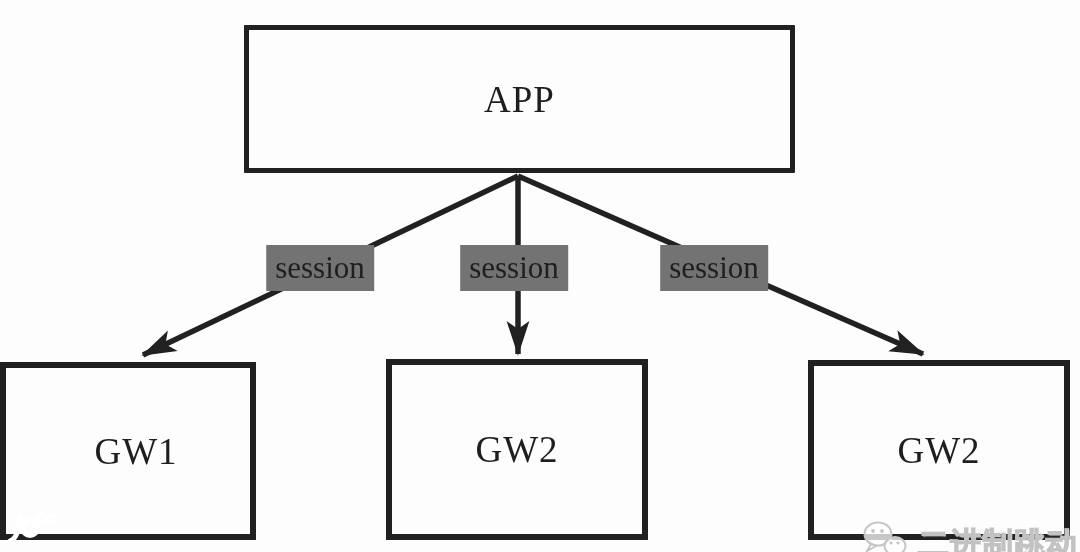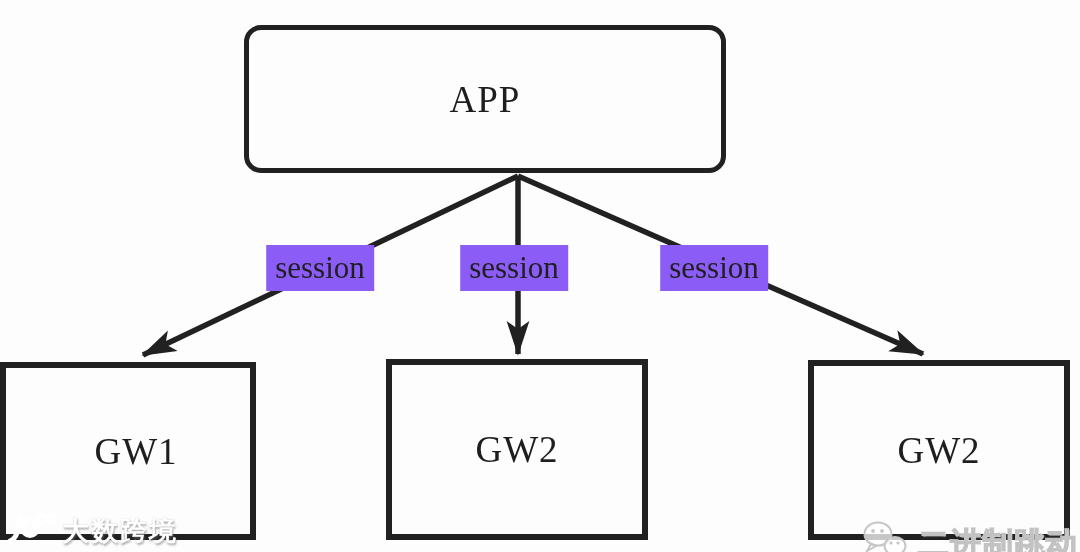--- a/index.html
+++ b/index.html
@@ -8,27 +8,27 @@
     background:#fdfdfd; overflow:hidden;
     font-family:"Liberation Serif","DejaVu Serif",serif;
   }
   .arrows { position:absolute; left:0; top:0; z-index:1; }
   .node {
     position:absolute; box-sizing:border-box; background:#fdfdfd;
     border:6px solid #212121; z-index:2;
     display:flex; align-items:center; justify-content:center;
   }
   .node-label { font-size:37px; color:#1e1e1e; letter-spacing:1px; }
-  .node-app { left:244px; top:25px; width:482px; height:148px; border-width:5px; border-radius:17px; }
+  .node-app { left:244px; top:25px; width:551px; height:148px; border-width:5px; border-radius:1px; }
   .node-gw1 { left:0px;   top:362px; width:256px; height:178px;padding-left:16px; }
   .node-gw2m{ left:386px; top:359px; width:262px; height:181px; }
   .node-gw2r{ left:808px; top:360px; width:262px; height:180px; }
   .edge-label {
     position:absolute; top:245px; height:46px; line-height:46px;
-    transform:translateX(-50%); background:#8b5cf6; padding:0 9px;
+    transform:translateX(-50%); background:#737373; padding:0 9px;
     font-size:31px; color:#1f1f1f; z-index:3; white-space:nowrap;
   }
   .el-0 { left:320px; } .el-1 { left:514px; } .el-2 { left:714px; }
   .wm-left {
     position:absolute; left:5px; top:510px; z-index:6;
     display:flex; align-items:center; gap:7px;
     font-family:"Liberation Sans","DejaVu Sans",sans-serif;
   }
   .wm-left-text {
     font-size:27px; font-weight:bold; color:#ffffff; letter-spacing:2px;
@@ -90,21 +90,20 @@
         <g stroke="#ffffff" fill="none" stroke-width="5" stroke-linecap="round">
           <path d="M5,31 Q10,29 12,23 L16,7"></path>
           <circle cx="25" cy="18" r="7.5"></circle>
         </g>
         <g stroke="#ffffff" fill="none" stroke-width="3.5">
           <circle cx="37" cy="9" r="4.2"></circle>
           <circle cx="46" cy="9" r="3.6"></circle>
         </g>
       </svg>
     </span>
-    <span class="wm-left-text">大数跨境</span>
   </div>
 
   <div class="wm-right">
     <span>
       <svg width="48" height="44" viewBox="0 0 48 44">
         <g stroke="#c6c6c6" stroke-width="2" fill="rgba(255,255,255,0.75)">
           <ellipse cx="16" cy="14" rx="13.5" ry="11.5"></ellipse>
           <path d="M9,24 L5,31 L14,26 Z"></path>
           <ellipse cx="33" cy="26" rx="10.5" ry="9"></ellipse>
           <path d="M38,34 L42,40 L33,35 Z"></path>

